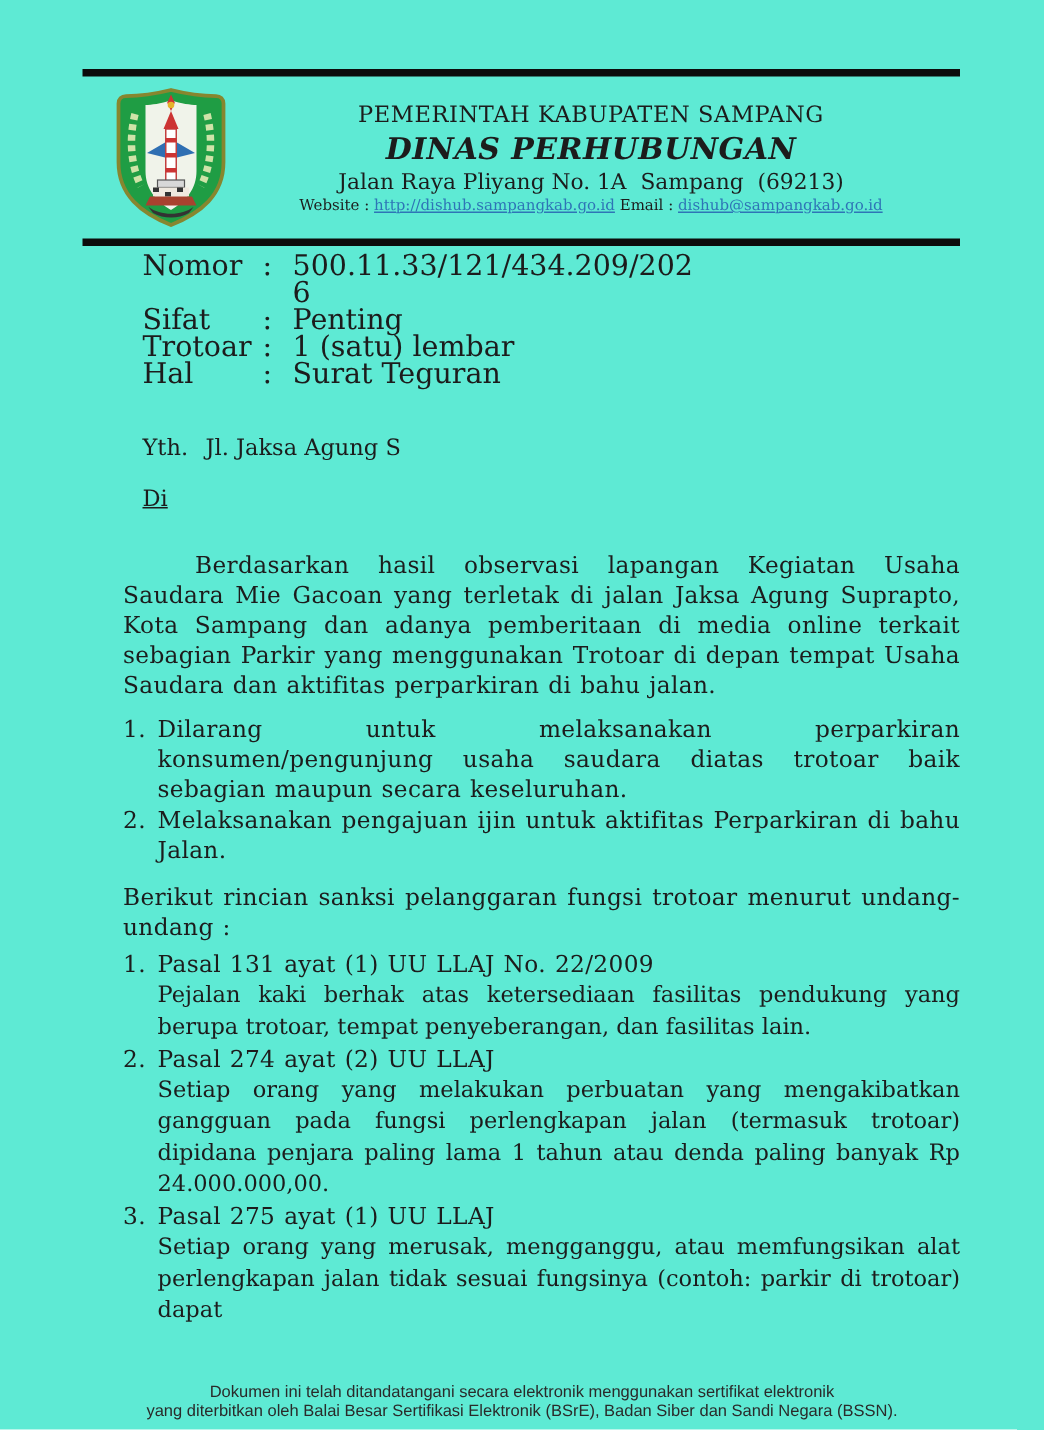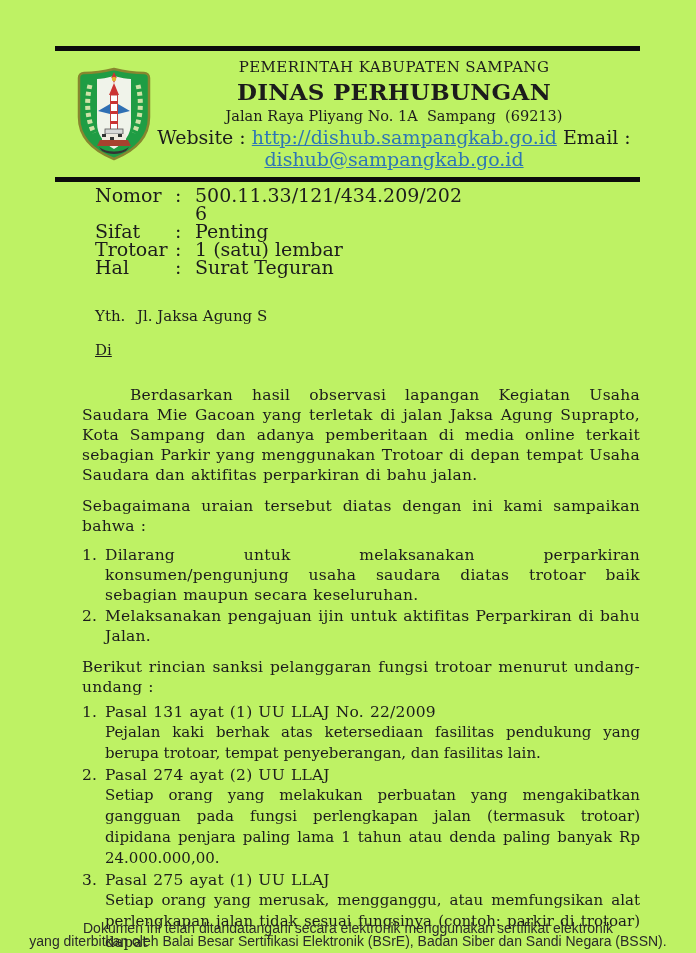--- a/index.html
+++ b/index.html
@@ -1,34 +1,34 @@
 <!DOCTYPE html>
 <html><head>
 <meta charset="utf-8">
 <style>
   html,body { margin:0; padding:0; background:#ffffff; }
   .page {
     position: relative;
     width: 696px; height: 953px;
     margin: 0 auto;
-    background: #bef264;
+    background: #5eead4;
     overflow: hidden;
     font-family: "DejaVu Serif", "Liberation Serif", serif;
     color: #1c1c1c;
   }
   .rule { height: 5px; background: #0c0c0c; margin-left: 55px; margin-right: 56px; }
   .rule-top { margin-top: 46px; }
 
   .letterhead { display: flex; align-items: center; margin: 7px 56px 7px 55px; }
   .emblem { width: 80px; height: 94px; margin-left: 19px; flex: 0 0 auto; }
   .head-text { flex: 1 1 auto; text-align: center; padding-right: 6px; }
   .gov    { font-size: 15px;   letter-spacing: 0.4px; }
-  .agency { font-size: 23px; font-weight: bold; letter-spacing: 0.3px; margin-top: 2px; }
+  .agency { font-size: 20px; font-weight: bold; letter-spacing: 0.3px; margin-top: 2px; font-style: italic; }
   .addr   { font-size: 14.5px; margin-top: 3px; white-space: pre; }
-  .contact{ font-size: 19px; margin-top: 2px; }
+  .contact{ font-size: 10px; margin-top: 2px; }
   .contact .lbl { color: #1c1c1c; }
   .link { color: #2e75b6; text-decoration: underline; cursor: pointer; }
 
   .dateline { text-align: right; padding-right: 104px; font-size: 15.5px; margin-top: 13px; }
 
   .meta { margin: 4px 0 0 95px; font-size: 19px; line-height: 18px; }
   .meta-row { display: flex; }
   .meta-label { width: 80px; }
   .meta-sep { width: 20px; }
   .meta-value { white-space: pre-line; max-width: 250px; }
@@ -52,21 +52,21 @@
   .list-sanctions { margin-top: 5px; }
   .item { display: flex; margin-top: 1px; }
   .inum { flex: 0 0 23px; }
   .itext { flex: 1 1 auto; text-align: justify; }
   .sdesc { font-size: 15px; letter-spacing: 0; word-spacing: 0; line-height: 21px; }
 
   .footer {
     position: absolute; left: 0; right: 0; bottom: 5px;
     text-align: center;
     font-family: "Liberation Sans", "DejaVu Sans", sans-serif;
-    font-size: 14px; line-height: 13px; color: #2a2a2a;
+    font-size: 11px; line-height: 13px; color: #2a2a2a;
   }
 </style>
 </head>
 <body>
 
 <div class="page">
 
   <div class="rule rule-top"></div>
 
   <div class="letterhead">
@@ -134,21 +134,20 @@
       <div>
         <div class="street">Jl. Jaksa Agung S</div>
       </div>
     </div>
     <div class="di">Di</div>
   </div>
 
   <div class="body">
     <div class="p-open">Berdasarkan hasil observasi lapangan Kegiatan Usaha Saudara Mie Gacoan yang terletak di jalan Jaksa Agung Suprapto, Kota Sampang dan adanya pemberitaan di media online terkait sebagian Parkir yang menggunakan Trotoar di depan tempat Usaha Saudara dan aktifitas perparkiran di bahu jalan.</div>
 
-    <div class="p-single">Sebagaimana uraian tersebut diatas dengan ini kami sampaikan bahwa :</div>
 
     <div class="list">
       <div class="item">
         <div class="inum">1.</div>
         <div class="itext">Dilarang untuk melaksanakan perparkiran konsumen/pengunjung usaha saudara diatas trotoar baik sebagian maupun secara keseluruhan.</div>
       </div>
       <div class="item">
         <div class="inum">2.</div>
         <div class="itext">Melaksanakan pengajuan ijin untuk aktifitas Perparkiran di bahu Jalan.</div>
       </div>

